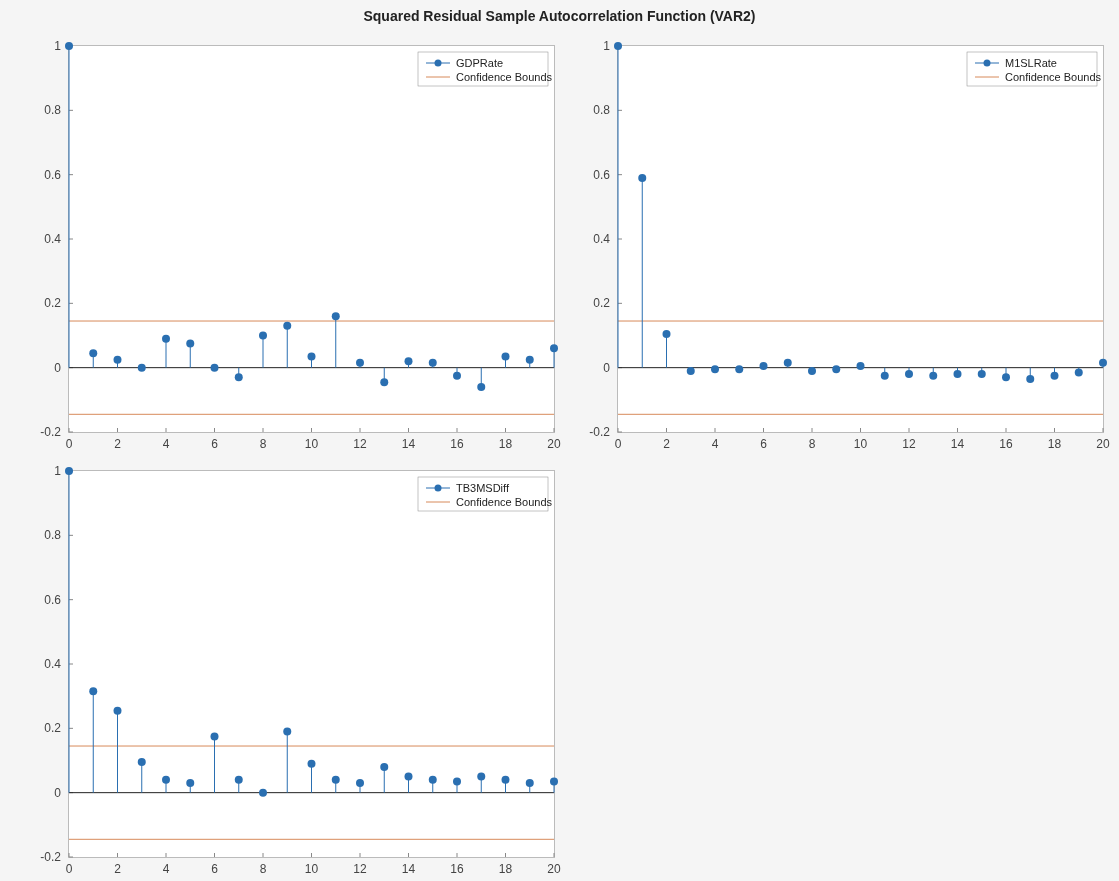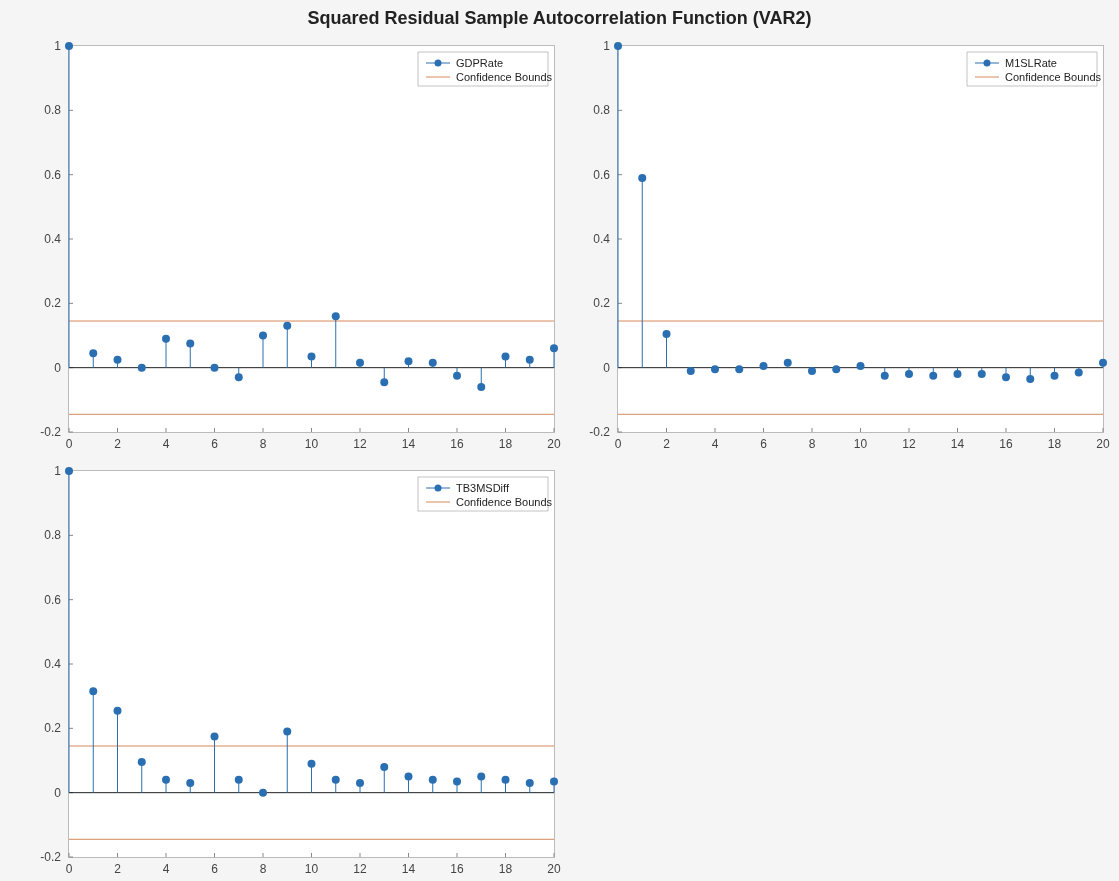--- a/index.html
+++ b/index.html
@@ -15,21 +15,21 @@
     background: #f5f5f5;
     box-sizing: border-box;
   }
   .title {
     position: absolute;
     top: 8px;
     left: 0;
     width: 100%;
     text-align: center;
     font-weight: bold;
-    font-size: 18px;
+    font-size: 14px;
     color: #222;
   }
   .panel {
     position: absolute;
     background: #ffffff;
     border: 1px solid #bbb;
     box-sizing: border-box;
   }
   .panel svg {
     display: block;

